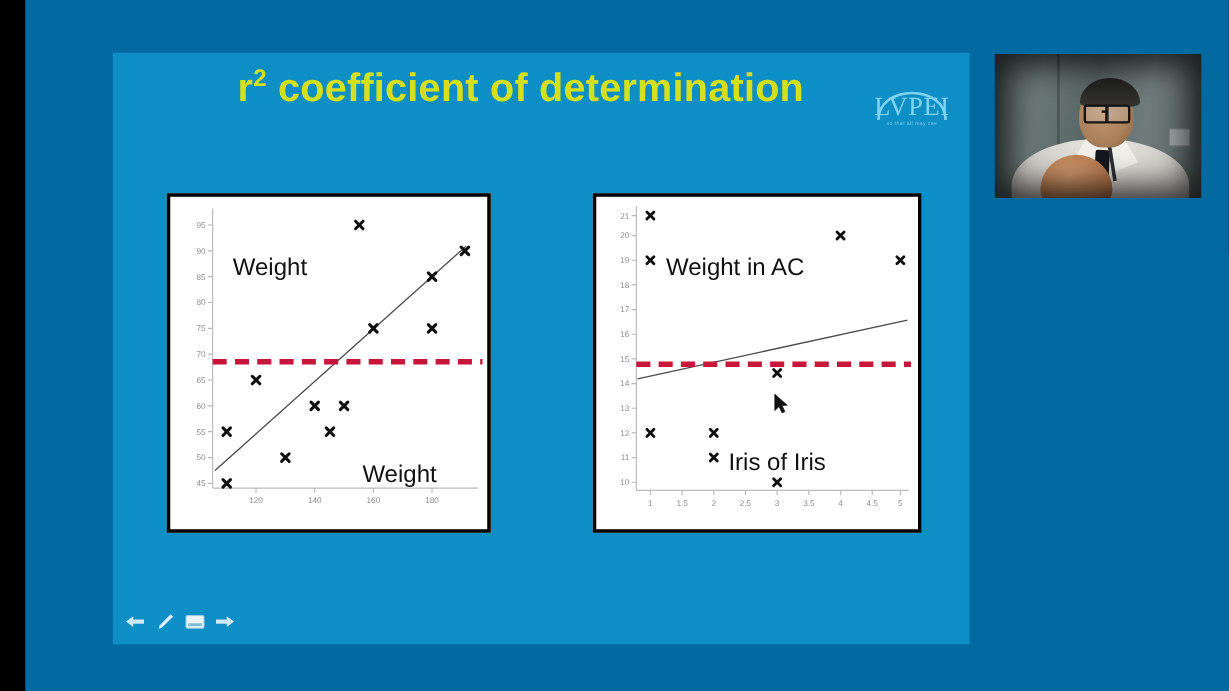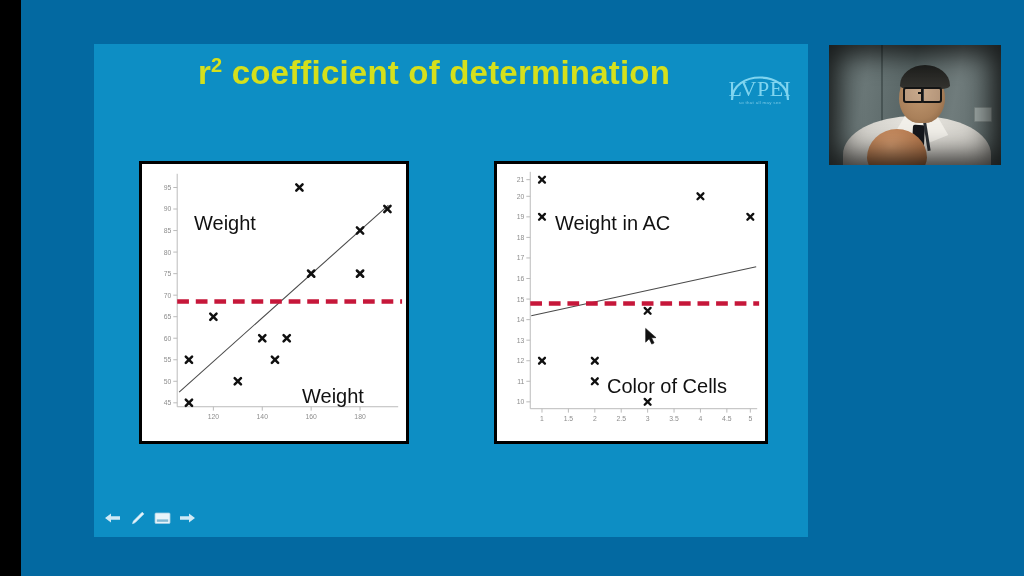--- a/index.html
+++ b/index.html
@@ -303,21 +303,21 @@
                 <line x1="3" y1="-3" x2="-3" y2="3"></line>
               </g>
           </g>
 
           <g transform="translate(152,168)">
             <path d="M0 0 L0 14 L3.6 10.6 L6.2 16 L8.6 14.8 L6 9.6 L10.6 9.4 Z" fill="#101010" stroke="#101010" stroke-width=".6" stroke-linejoin="round"></path>
           </g>
         </svg>
       </div>
       <div class="axis-label" style="left:58px;top:48px;">Weight in AC</div>
-      <div class="axis-label" style="left:110px;top:211px;">Color of Cells</div>
+      <div class="axis-label" style="left:110px;top:211px;">Iris of Iris</div>
     </div>
 
 
     <div id="nav">
       <span class="nav-btn">
         <svg width="17" height="14" viewBox="0 0 17 14" xmlns="http://www.w3.org/2000/svg" aria-hidden="true">
           <path d="M1 7 L7 2.5 L7 5.2 L16 5.2 L16 8.8 L7 8.8 L7 11.5 Z" fill="#cfe9f5"></path>
         </svg>
       </span>
       <span class="nav-btn">

